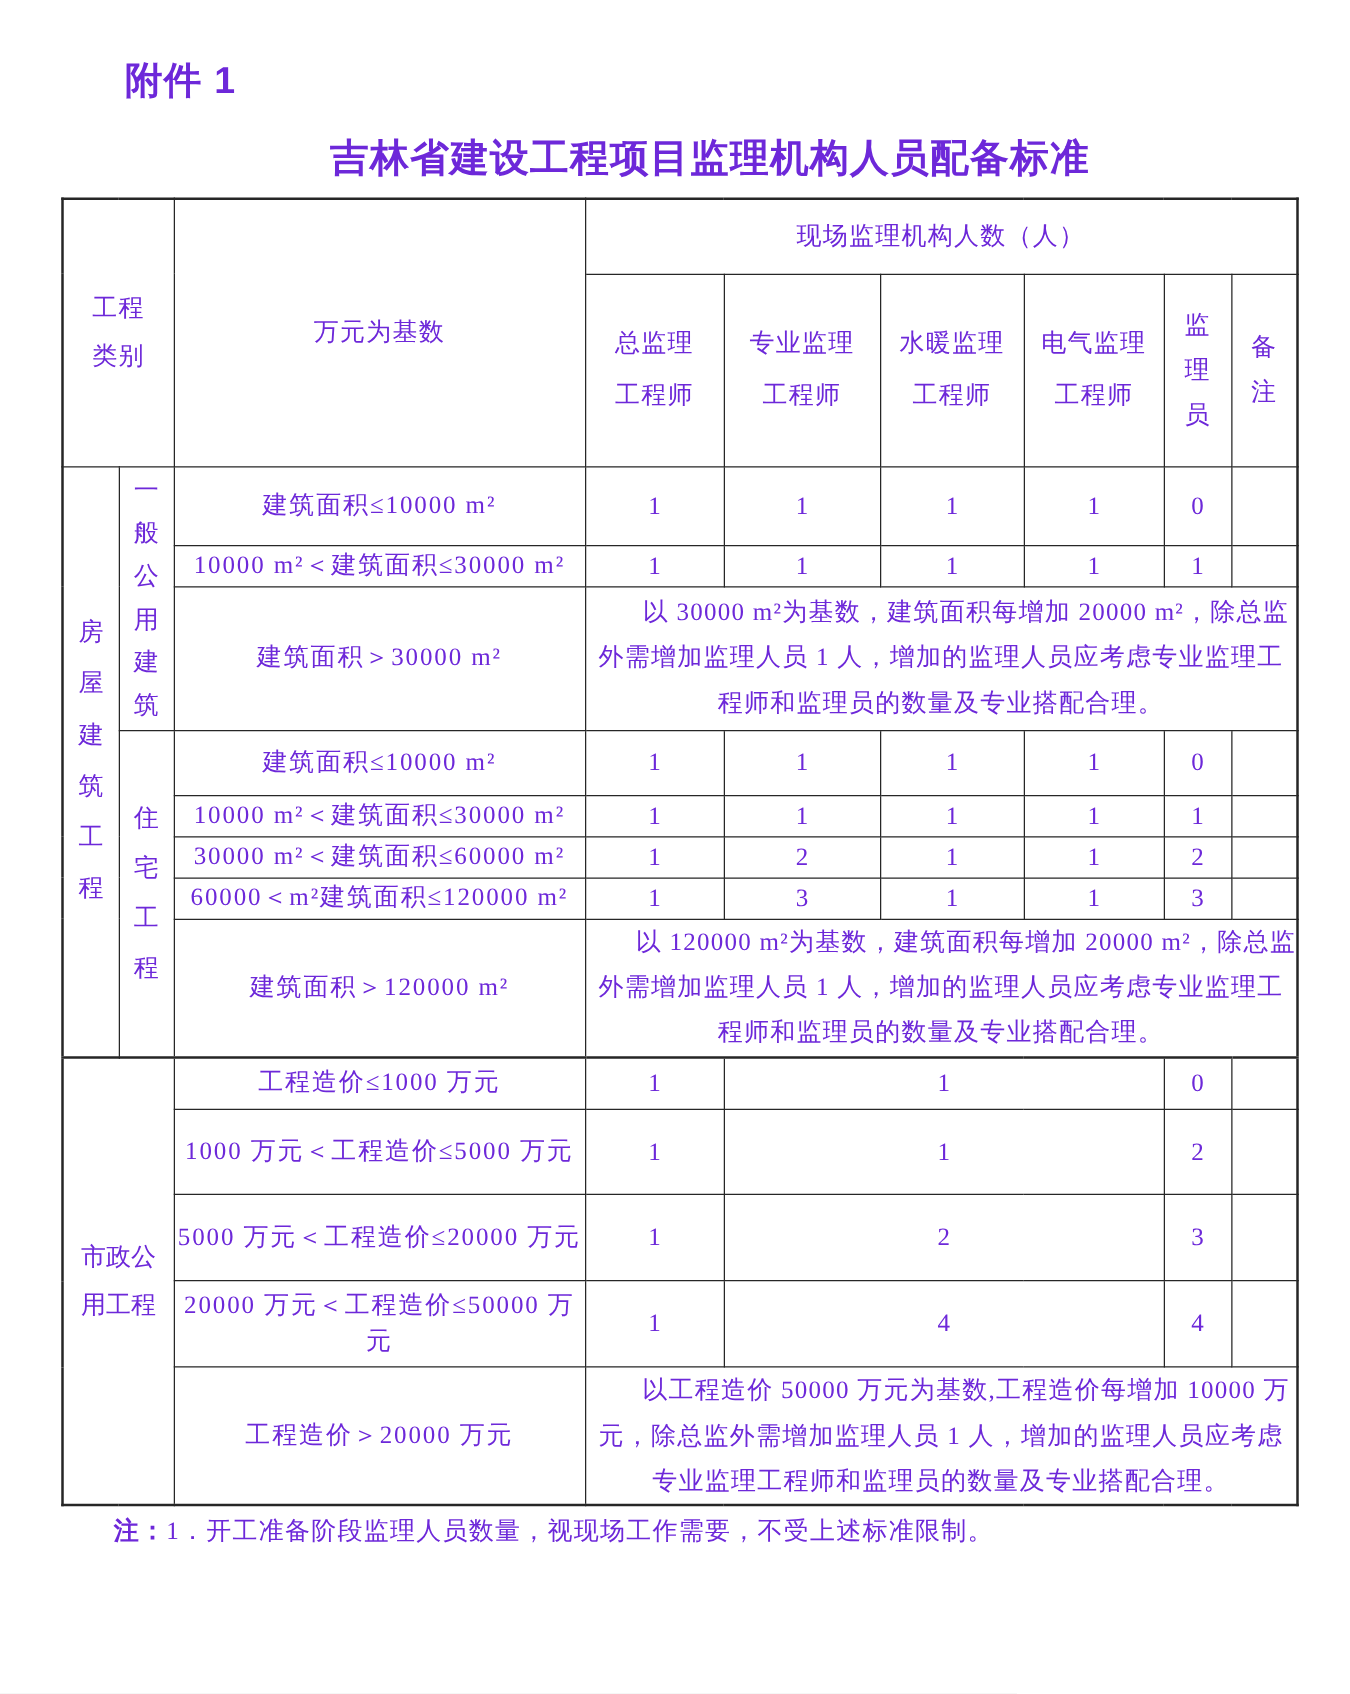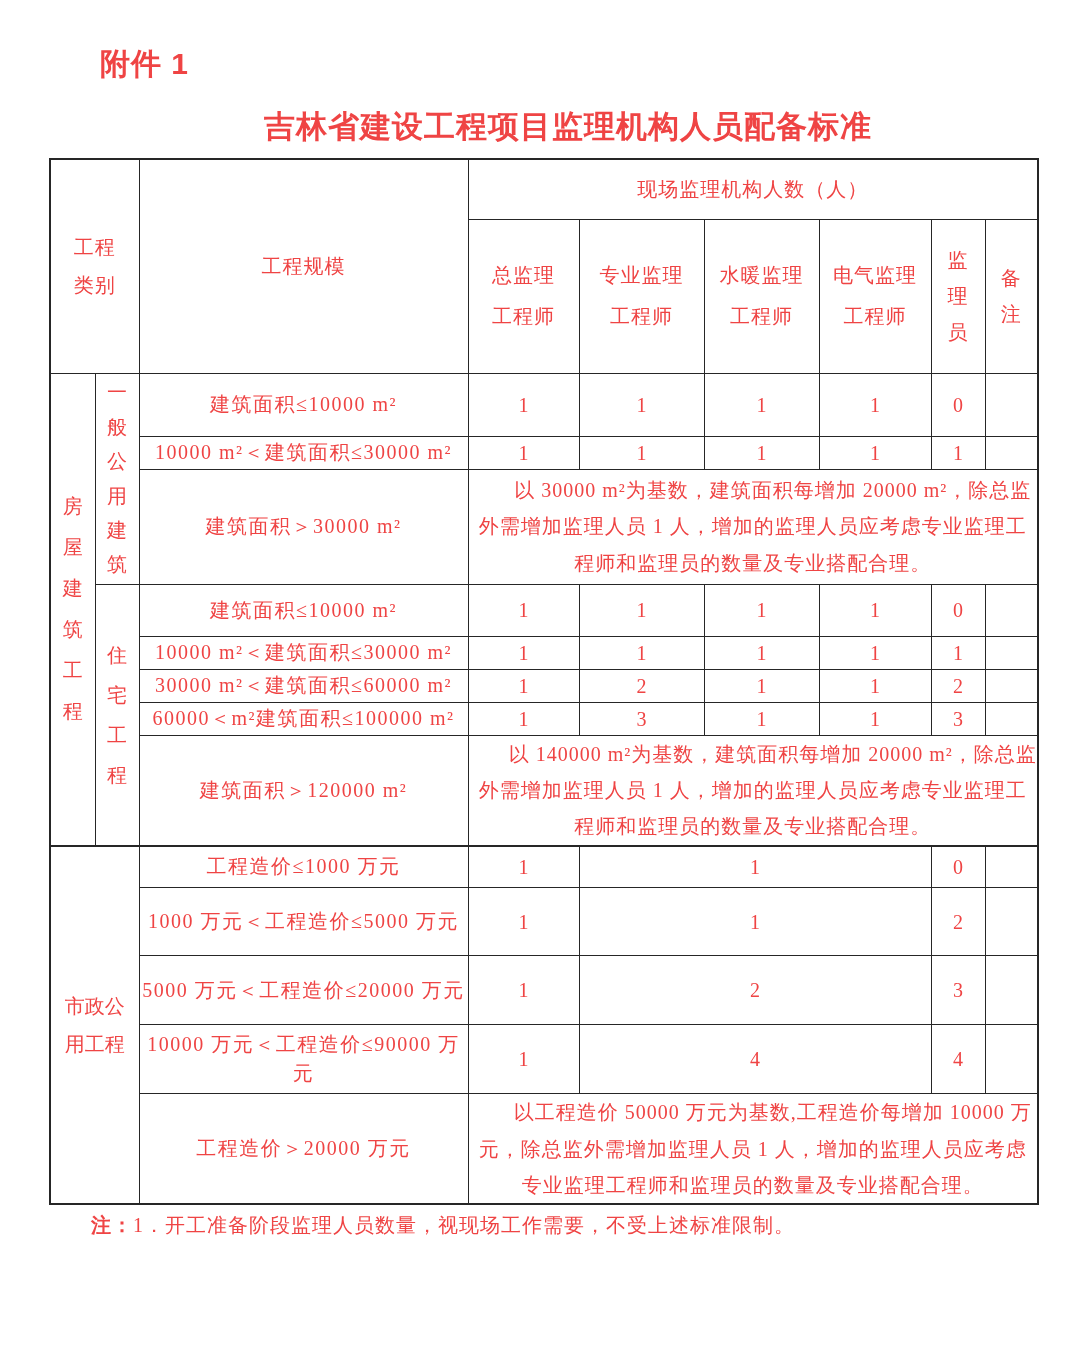--- a/index.html
+++ b/index.html
@@ -2,21 +2,21 @@
 <html><head>
 <meta charset="utf-8">
 <style>
   html, body { margin: 0; padding: 0; background: #e9e9e9; }
   .page {
     position: relative;
     width: 1080px;
     height: 1355px;
     margin: 0 auto;
     background: #ffffff;
-    color: #ef4444;
+    color: #6d28d9;
     font-family: "Liberation Serif", "DejaVu Serif", serif;
     overflow: hidden;
   }
   .attachment {
     position: absolute;
     left: 100px;
     top: 44px;
     font-size: 30px;
     font-weight: bold;
     font-family: "Liberation Sans", "DejaVu Sans", sans-serif;
@@ -122,21 +122,21 @@
         <col style="width:115px">
       <col style="width:112px">
         <col style="width:54px">
         <col style="width:53px">
     </colgroup>
     <tbody>
 
       <tr style="height:60px">
         <td class="hdr hdr-cat" colspan="2" rowspan="2">工程
 类别</td>
-        <td class="hdr hdr-group" rowspan="2">工程规模</td>
+        <td class="hdr hdr-group" rowspan="2">万元为基数</td>
         <td class="hdr hdr-group" colspan="6">现场监理机构人数（人）</td>
       </tr>
 
       <tr style="height:154px">
         <td class="hdr">总监理
 工程师</td>
         <td class="hdr">专业监理
 工程师</td>
         <td class="hdr">水暖监理
 工程师</td>
@@ -209,31 +209,31 @@
       <tr style="height:33px">
         <td class="scale">30000 m²＜建筑面积≤60000 m²</td>
         <td class="num">1</td>
         <td class="num">2</td>
         <td class="num">1</td>
         <td class="num">1</td>
         <td class="num">2</td>
         <td class="num"></td>
       </tr>
       <tr style="height:33px">
-        <td class="scale">60000＜m²建筑面积≤100000 m²</td>
+        <td class="scale">60000＜m²建筑面积≤120000 m²</td>
         <td class="num">1</td>
         <td class="num">3</td>
         <td class="num">1</td>
         <td class="num">1</td>
         <td class="num">3</td>
         <td class="num"></td>
       </tr>
       <tr style="height:104px">
         <td class="scale">建筑面积＞120000 m²</td>
-        <td class="notecell" colspan="6">以 140000 m²为基数，建筑面积每增加 20000 m²，除总监外需增加监理人员 1 人，增加的监理人员应考虑专业监理工程师和监理员的数量及专业搭配合理。</td>
+        <td class="notecell" colspan="6">以 120000 m²为基数，建筑面积每增加 20000 m²，除总监外需增加监理人员 1 人，增加的监理人员应考虑专业监理工程师和监理员的数量及专业搭配合理。</td>
       </tr>
 
       <tr class="sep" style="height:42px">
         <td class="mlabel" rowspan="5" colspan="2">市政公
 用工程</td>
         <td class="scale">工程造价≤1000 万元</td>
         <td class="num">1</td>
         <td class="num" colspan="3">1</td>
         <td class="num">0</td>
         <td class="num"></td>
@@ -246,21 +246,21 @@
         <td class="num"></td>
       </tr>
       <tr style="height:69px">
         <td class="scale">5000 万元＜工程造价≤20000 万元</td>
         <td class="num">1</td>
         <td class="num" colspan="3">2</td>
         <td class="num">3</td>
         <td class="num"></td>
       </tr>
       <tr style="height:69px">
-        <td class="scale">10000 万元＜工程造价≤90000 万元</td>
+        <td class="scale">20000 万元＜工程造价≤50000 万元</td>
         <td class="num">1</td>
         <td class="num" colspan="3">4</td>
         <td class="num">4</td>
         <td class="num"></td>
       </tr>
       <tr style="height:102px">
         <td class="scale">工程造价＞20000 万元</td>
         <td class="notecell" colspan="6">以工程造价 50000 万元为基数,工程造价每增加 10000 万元，除总监外需增加监理人员 1 人，增加的监理人员应考虑专业监理工程师和监理员的数量及专业搭配合理。</td>
       </tr>
     </tbody>

